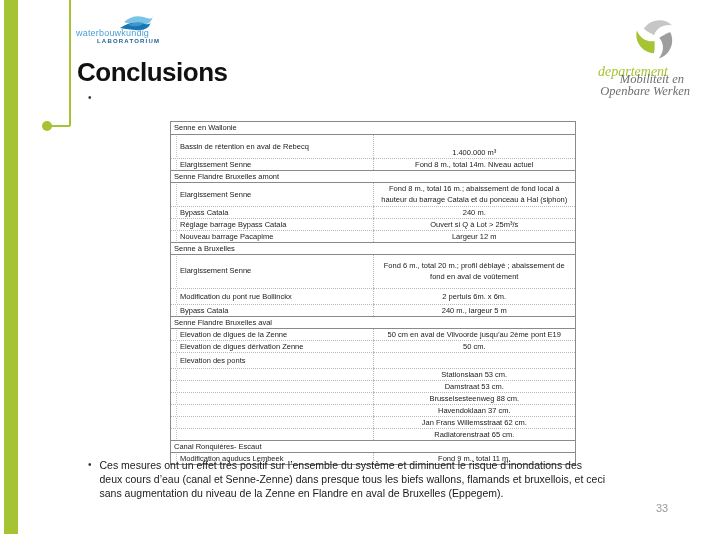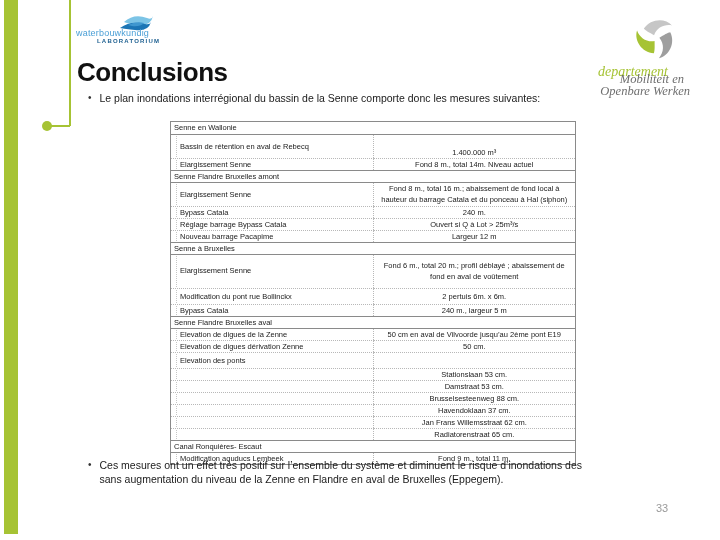--- a/index.html
+++ b/index.html
@@ -88,21 +88,20 @@
     </span>
     <span class="mow-dept">departement</span>
     <span class="mow-l2">Mobiliteit en</span>
     <span class="mow-l3">Openbare Werken</span>
   </div>
 
   <h1 class="title">Conclusions</h1>
 
   <div class="bullet-row b1">
     <span class="bullet-glyph">•</span>
-    <span class="bullet-text">Le plan inondations interrégional du bassin de la Senne comporte donc les mesures suivantes:</span>
   </div>
 
   <div class="tbl-wrap">
     <table>
       <tbody>
         <tr class="section">
             <td colspan="2">Senne en Wallonie</td>
           </tr>
         <tr class="data h2">
             <td class="lbl">Bassin de rétention en aval de Rebecq</td>
@@ -193,19 +192,20 @@
             <td class="val">Fond 9 m., total  11 m.</td>
           </tr>
       </tbody>
     </table>
   </div>
 
   <div class="bullet-row b2">
     <span class="bullet-glyph">•</span>
     <span class="bullet-text">
       <div>Ces mesures ont un effet très positif sur l’ensemble du système et diminuent le risque d’inondations des</div>
+      <div>deux cours d’eau (canal et Senne-Zenne) dans presque tous les biefs wallons, flamands et bruxellois, et ceci</div>
       <div>sans augmentation du niveau de la Zenne en Flandre en aval de Bruxelles (Eppegem).</div>
     </span>
   </div>
 
   <div class="page-num">33</div>
 
 </div>
 
 </body></html>

